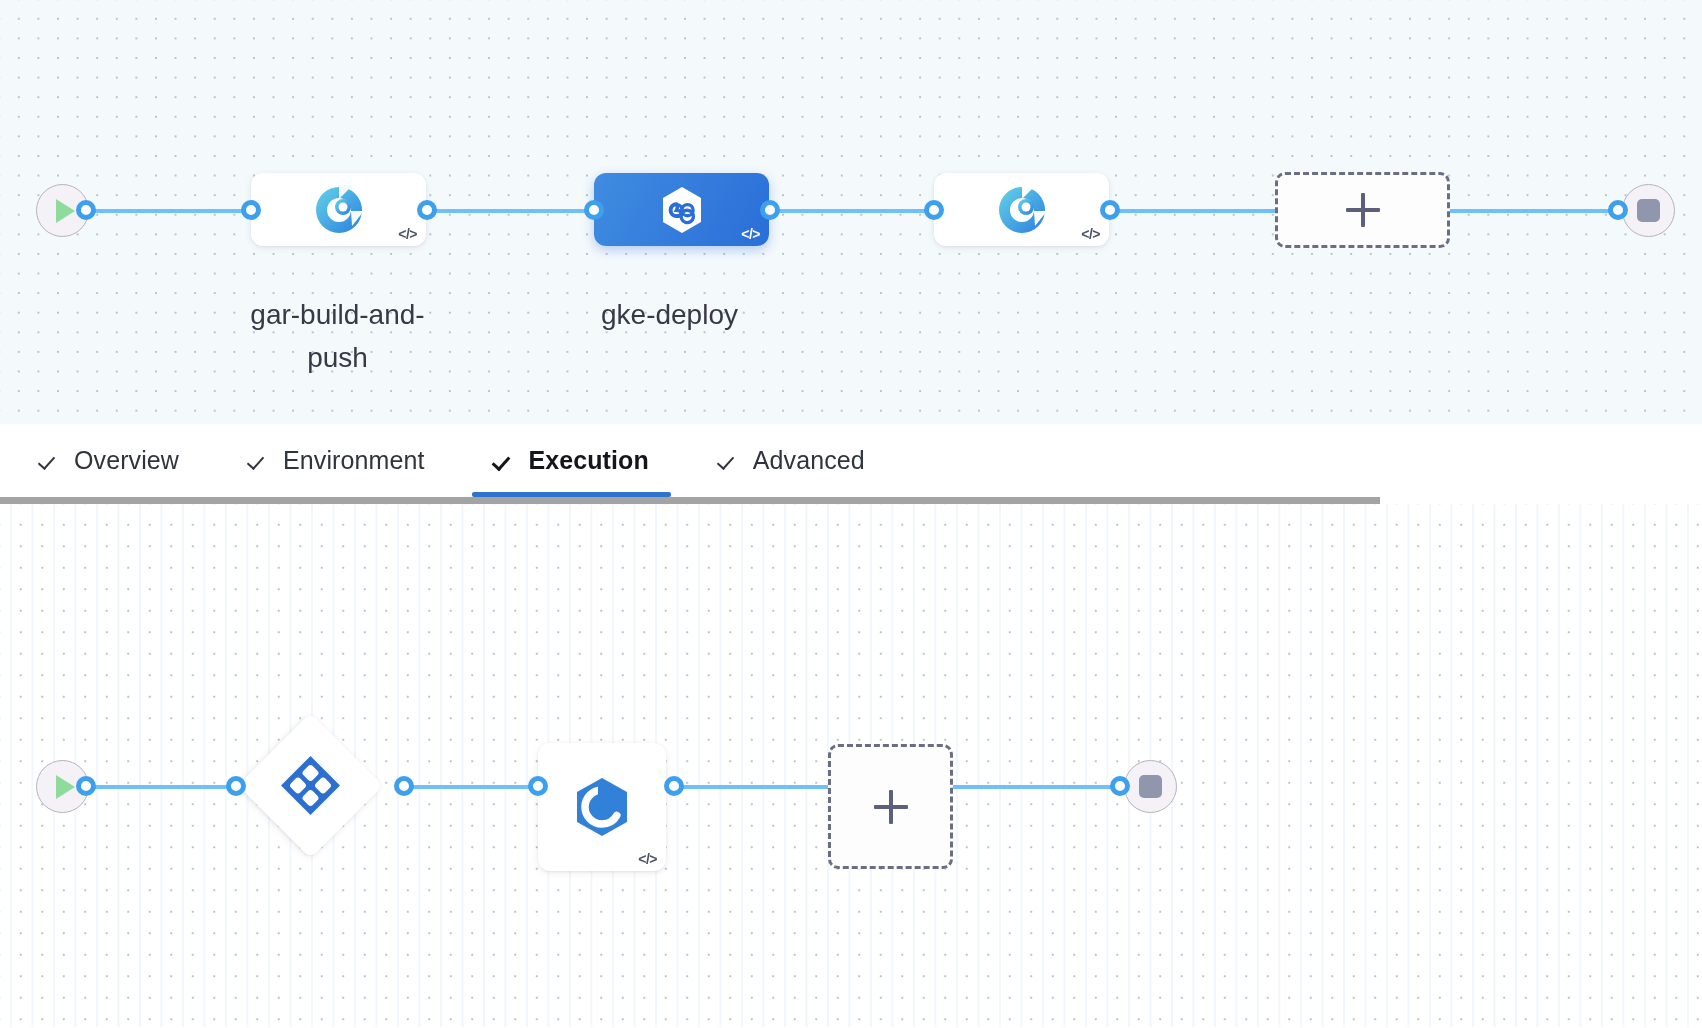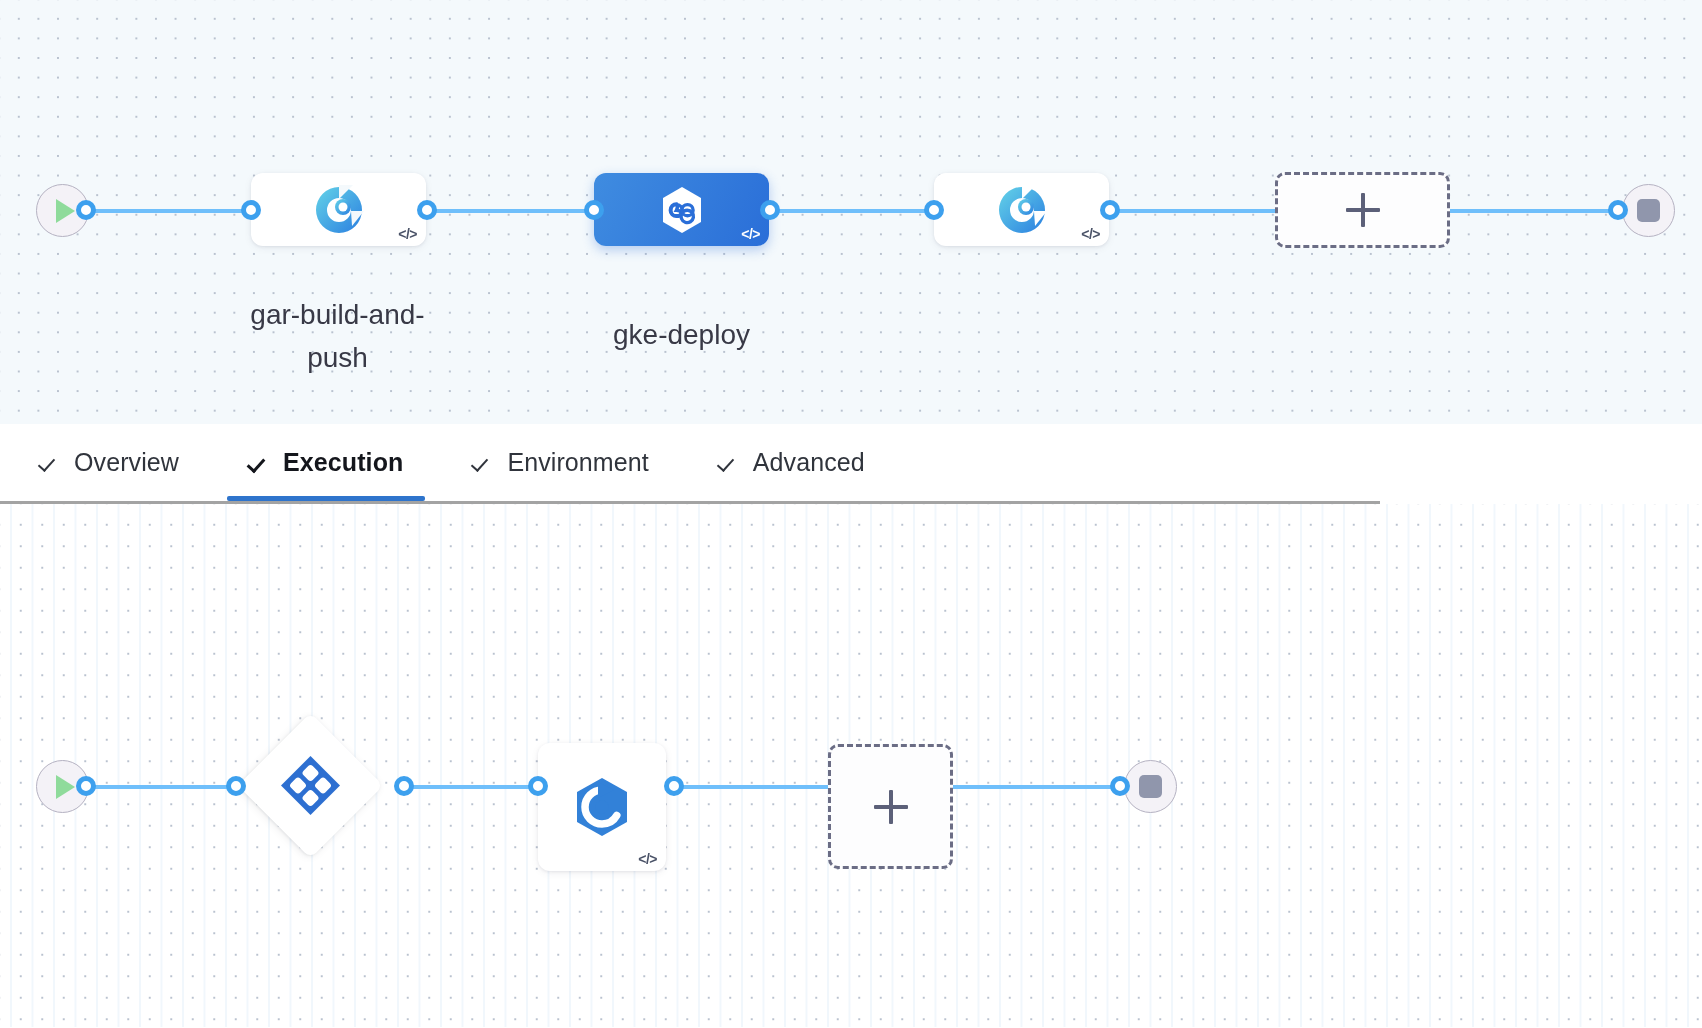--- a/index.html
+++ b/index.html
@@ -23,21 +23,21 @@
     background-position: 9px 9px;
     overflow: hidden;
   }
 
   
   .tabbar {
     position: relative;
     width: 1380px;
     height: 80px;
     background: #ffffff;
-    border-bottom: 3px solid #a3a3a3;
+    border-bottom: 7px solid #a3a3a3;
   }
   .tabs {
     display: flex;
     align-items: center;
     height: 100%;
     padding-left: 18px;
   }
   .tab {
     display: flex;
     align-items: center;
@@ -258,21 +258,21 @@
       <path d="M20.5 20 a6.2 6.2 0 1 0 0 12.4 a6.2 6.2 0 0 0 5.4 -3.1
                a6.2 6.2 0 0 1 5.4 -3.1 a6.2 6.2 0 1 1 -5.4 3.1
                a6.2 6.2 0 0 0 -5.4 -3.1 a6.2 6.2 0 0 0 0 -6.2 z" fill="none" stroke="#2a6ed8" stroke-width="3.4" stroke-linecap="round"></path>
       <circle cx="20.5" cy="26.2" r="5.6" fill="none" stroke="#2a6ed8" stroke-width="3.4"></circle>
       <circle cx="31.5" cy="26.2" r="5.6" fill="none" stroke="#2a6ed8" stroke-width="3.4"></circle>
     </svg>
     <span class="code-badge">&lt;/&gt;</span>
   </div>
   <div class="port" style="left:584px; top:200px;"></div>
   <div class="port" style="left:760px; top:200px;"></div>
-  <div class="caption" style="left:574px; top:293px; width:215px;margin-top:20px;">gke-deploy</div>
+  <div class="caption" style="left:562px; top:293px; width:215px;">gke-deploy</div>
 
   <div class="card" style="left:934px; top:173px; width:175px; height:73px;">
     <svg width="54" height="54" viewBox="0 0 54 54">
       <defs>
         <linearGradient id="g2" x1="0" y1="0" x2="1" y2="1">
           <stop offset="0%" stop-color="#64d3e8"></stop>
             <stop offset="100%" stop-color="#2b7fe0"></stop>
         </linearGradient>
       </defs>
       <path d="M27 4 a23 23 0 0 1 23 23 a23 23 0 0 1 -23 23 a23 23 0 0 1 -23 -23 a23 23 0 0 1 23 -23 z
@@ -299,28 +299,28 @@
 
 <div class="tabbar">
   <div class="tabs">
 
     <div class="tab">
       <span class="check"></span>
       <span class="tab-label">Overview</span>
     </div>
 
 
+    <div class="tab">
+      <span class="check"></span>
+      <span class="tab-label">Environment</span>
+    </div>
+
     <div class="tab active">
       <span class="check"></span>
       <span class="tab-label">Execution</span>
-    </div>
-
-    <div class="tab">
-      <span class="check"></span>
-      <span class="tab-label">Environment</span>
     </div>
 
     <div class="tab">
       <span class="check"></span>
       <span class="tab-label">Advanced</span>
     </div>
 
   </div>
 </div>
 

